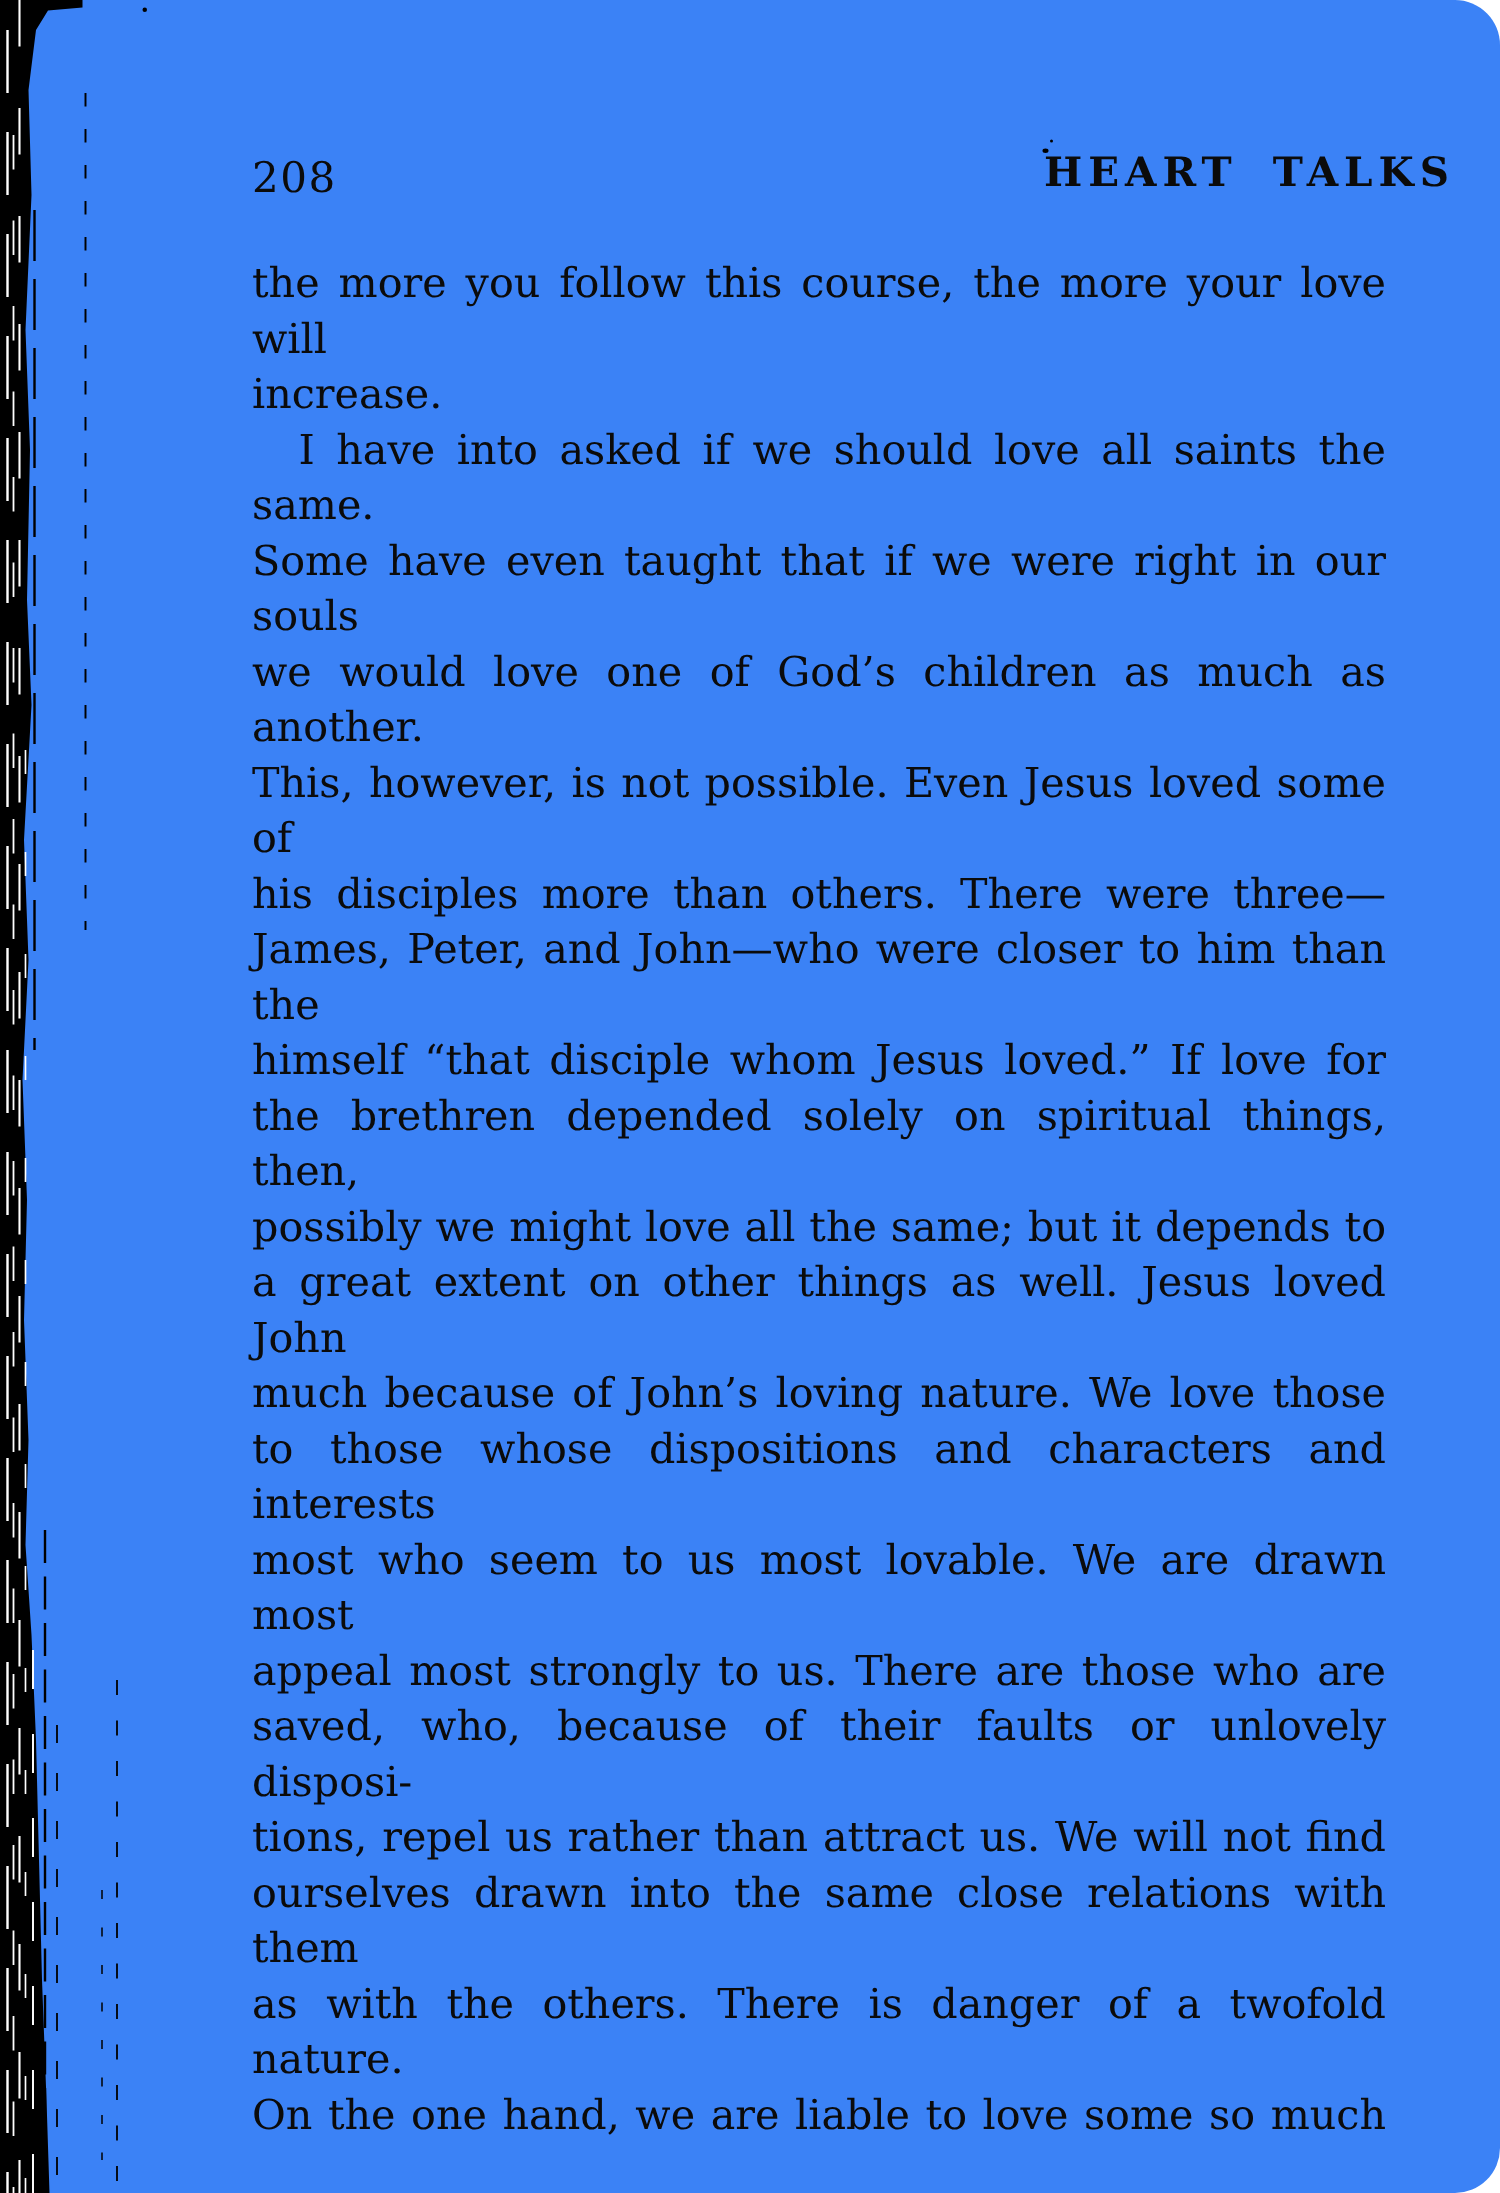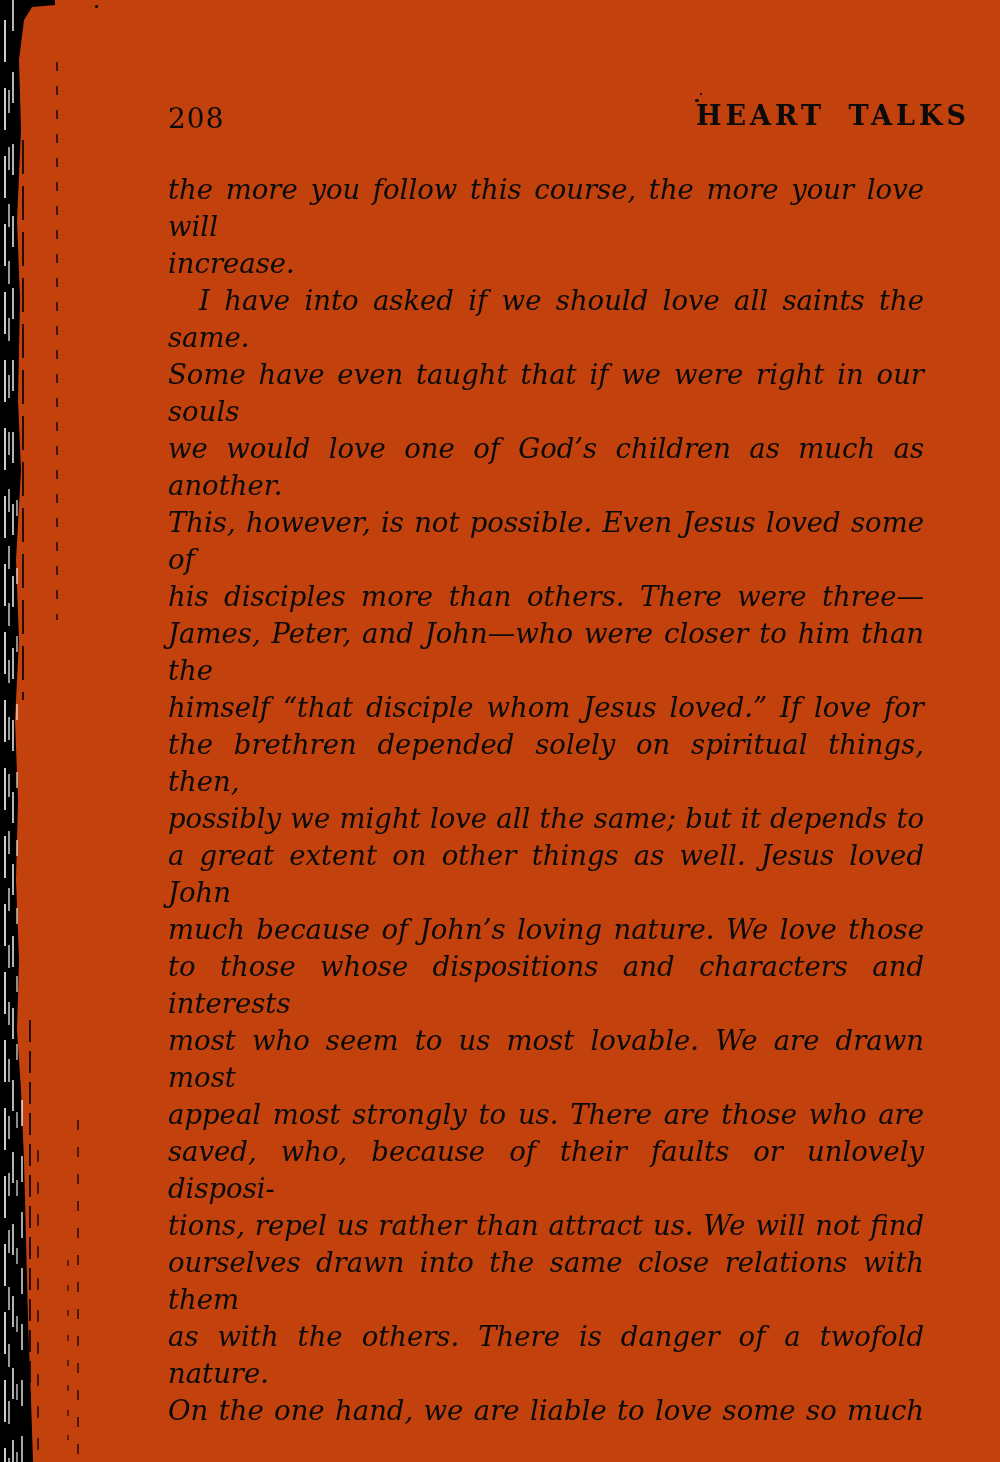--- a/index.html
+++ b/index.html
@@ -4,21 +4,21 @@
 <style>
   * { margin: 0; padding: 0; box-sizing: border-box; }
   html, body { width: 1000px; height: 1462px; }
   body {
     background: #ffffff;
     position: relative;
     overflow: hidden;
     font-family: "DejaVu Serif", serif;
     color: #0b0b0b;
   }
-  .page { position: absolute; inset: 0; background: #c2410c; }
+  .page { position: absolute; inset: 0; background: #3b82f6; border-radius: 30px; }
 
   
   .binding { position: absolute; left: 0; top: 0; width: 90px; height: 1462px; }
 
   
   .header {
     position: absolute;
     left: 168px;
     top: 100px;
     width: 756px;
@@ -47,21 +47,20 @@
     left: 168px;
     top: 171px;
     width: 756px;
     font-size: 27.5px;
     line-height: 37px;
   }
   .line {
     text-align: justify;
     text-align-last: justify;
     white-space: normal;
-    font-style: italic;
   }
   .line.no-just { text-align: right; text-align-last: left; }
   .line.indent { text-indent: 31px; }
 
   
   .speck { position: absolute; background: #000; border-radius: 50%; }
   .speck.s1 { left: 695px; top: 99px;  width: 4px; height: 3px; }
   .speck.s2 { left: 95px;  top: 5px;   width: 3px; height: 3px; }
   .speck.s3 { left: 700px; top: 93px;  width: 2px; height: 2px; }
 </style>

